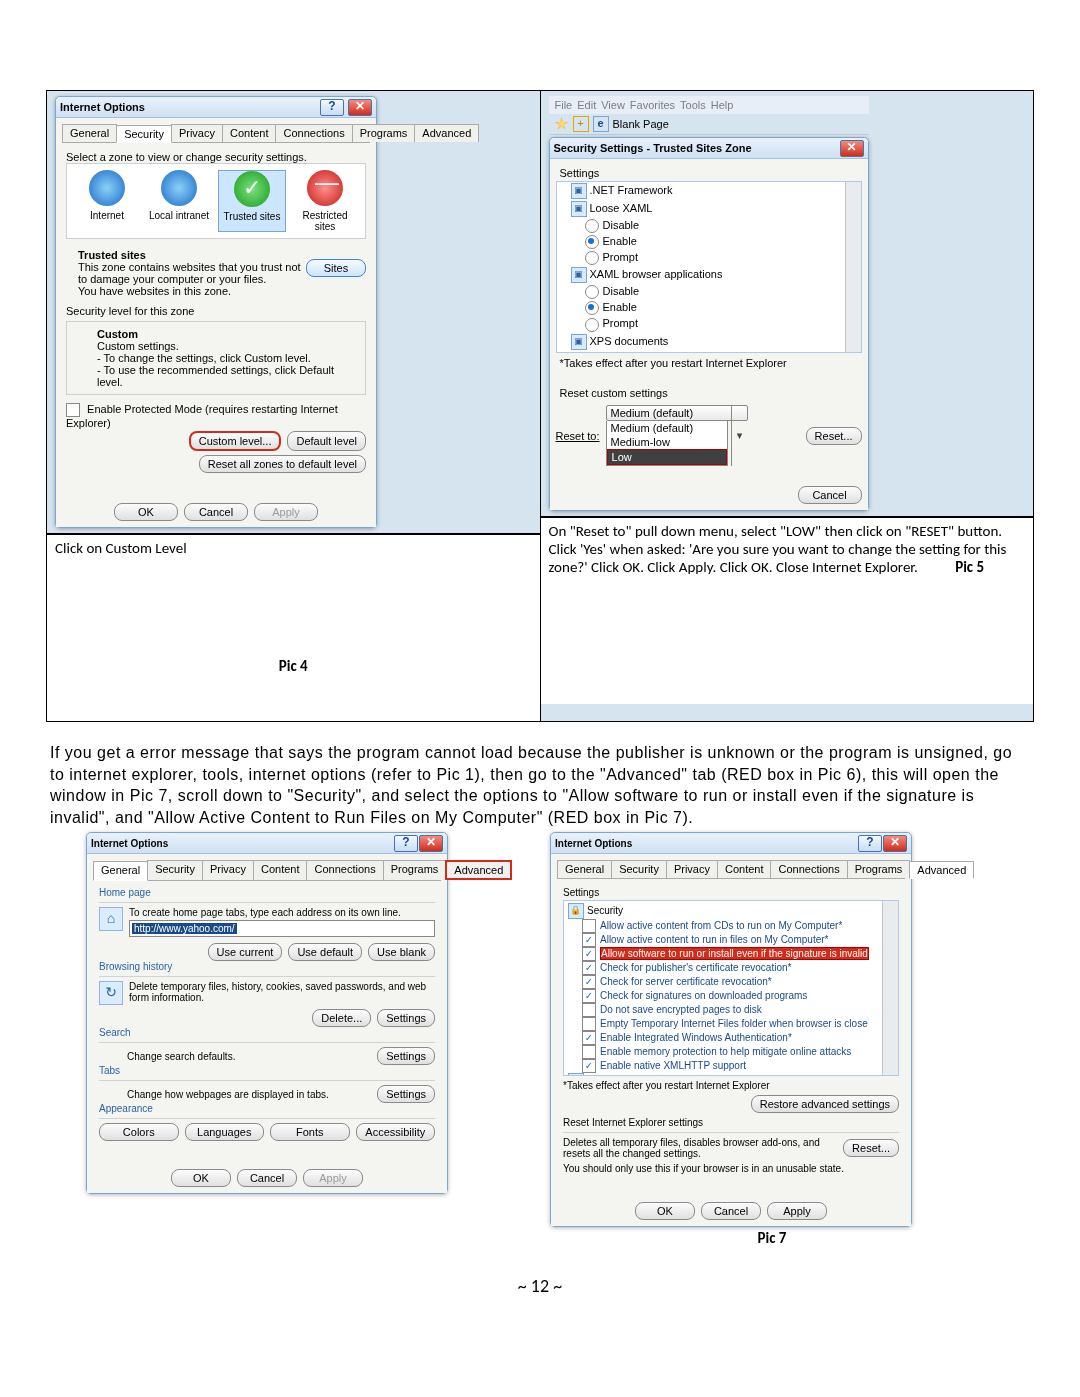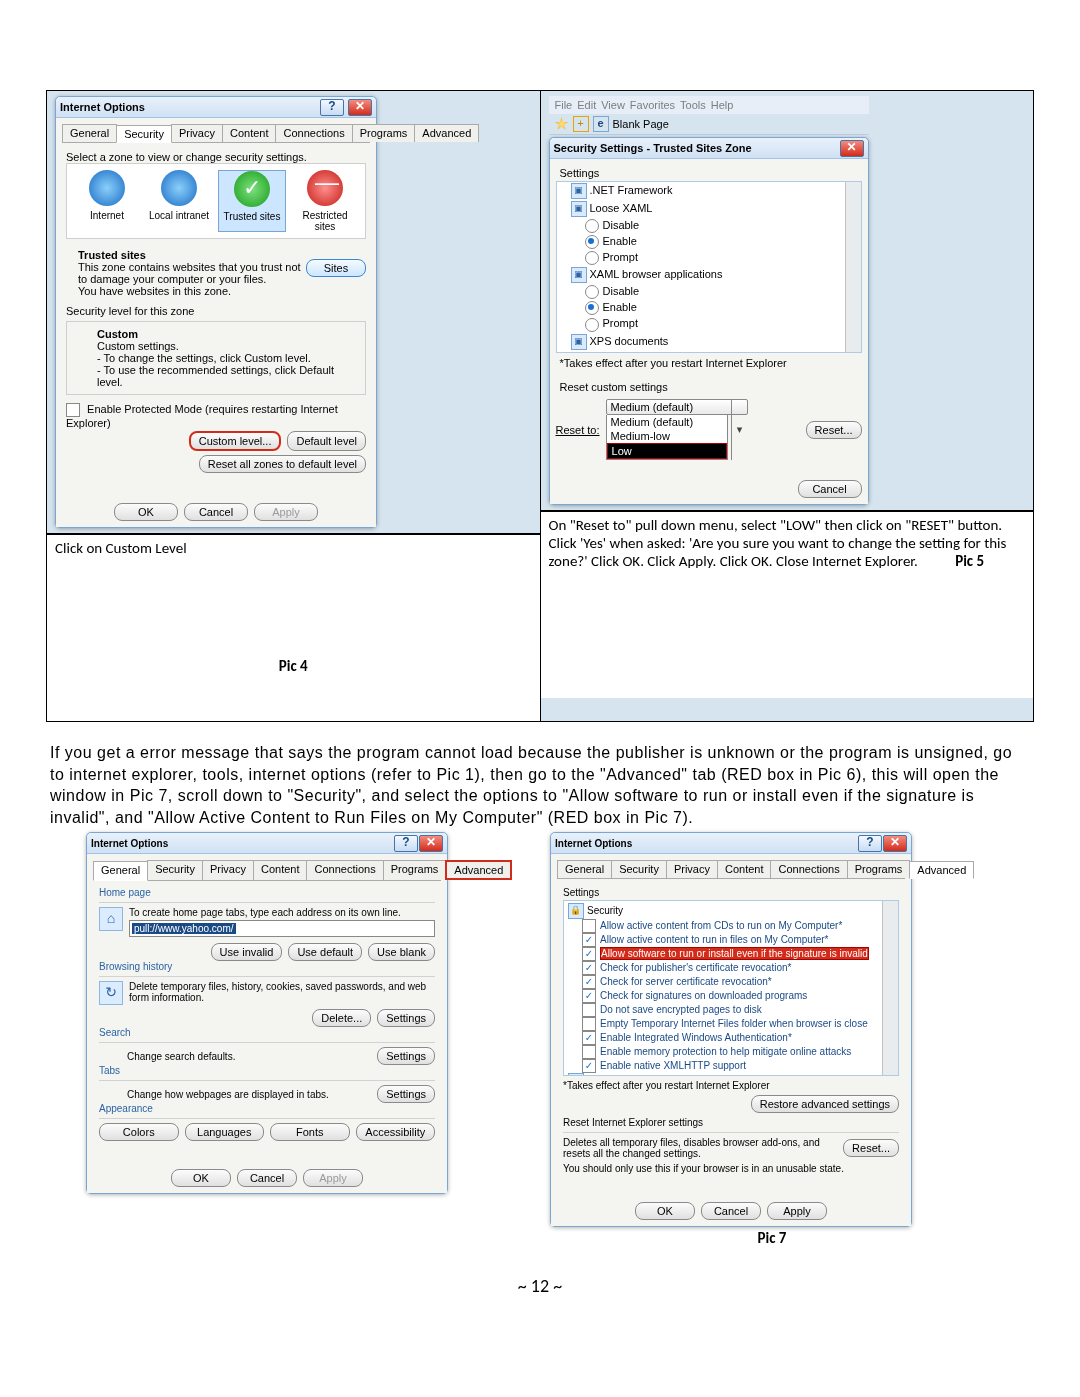--- a/index.html
+++ b/index.html
@@ -151,21 +151,21 @@
   .tree {border:1px solid #b0c9e4;background:#fff;height:170px;overflow:hidden;font-size:11px;position:relative;}
   .tree .tline{padding:1px 0 1px 14px;}
   .tree .tline.l2{padding-left:28px;}
   .tree .scroll{position:absolute;right:0;top:0;bottom:0;width:15px;background:#e9ecef;border-left:1px solid #c3c3c3;}
   .reset-row{display:flex;align-items:center;gap:6px;margin:6px 0;}
   .combo{position:relative;display:inline-block;}
   .combo-sel{width:120px;border:1px solid #888;border-radius:2px;padding:1px 16px 1px 4px;background:linear-gradient(#fff,#e9e9e9);}
   .combo-arrow{position:absolute;right:0;top:0;bottom:0;width:16px;border-left:1px solid #888;display:flex;align-items:center;justify-content:center;color:#444;}
   .combo-list{width:120px;border:1px solid #888;border-top:none;background:#fff;}
   .combo-list .opt{padding:1px 4px;}
-  .combo-list .opt.hi{background:#000000;color:#fff;border:1px solid #a00;}
+  .combo-list .opt.hi{background:#404040;color:#fff;border:1px solid #a00;}
 
   
   .body-para{
     font-family: Verdana, Geneva, sans-serif;
     font-size: 16px;
     letter-spacing: .5px;
     line-height: 1.35;
     margin: 20px 4px 4px 4px;
   }
 
@@ -305,21 +305,21 @@
                   <div class="tline"><span class="tree-ico">▣</span><span>XAML browser applications</span></div>
                   <div class="tline l2"><span class="radio"></span><span>Disable</span></div>
                   <div class="tline l2"><span class="radio on"></span><span>Enable</span></div>
                   <div class="tline l2"><span class="radio"></span><span>Prompt</span></div>
                   <div class="tline"><span class="tree-ico">▣</span><span>XPS documents</span></div>
                   <div class="tline l2"><span class="radio"></span><span>Disable</span></div>
                 <div class="scroll"></div>
               </div>
               <div style="margin:4px 0 6px 4px;">*Takes effect after you restart Internet Explorer</div>
 
-              <div style="margin:12px 0 2px 4px;">Reset custom settings</div>
+              <div style="margin:18px 0 2px 4px;">Reset custom settings</div>
               <div class="reset-row">
                 <span style="text-decoration:underline;">Reset to:</span>
                 <span class="combo">
                   <div class="combo-sel"><span>Medium (default)</span><span class="combo-arrow">▾</span></div>
                   <div class="combo-list">
                     <div class="opt">Medium (default)</div>
                     <div class="opt">Medium-low</div>
                     <div class="opt hi">Low</div>
                   </div>
                 </span>
@@ -364,26 +364,26 @@
             <span class="tab active2">Advanced</span>
           </div>
           <div style="padding:6px 6px;">
             <span class="sect-title">Home page</span>
             <div class="line"></div>
             <div style="display:flex;">
               <span class="hp-icon">⌂</span>
               <div style="flex:1;">
                 <div>To create home page tabs, type each address on its own line.</div>
                 <div style="border:1px solid #888;background:#fff;padding:2px;margin-top:2px;">
-                  <span style="background:#1a4a86;color:#fff;padding:0 2px;display:inline-block;">pull://www.yahoo.com/</span>
+                  <span style="background:#1a4a86;color:#fff;padding:0 2px;display:inline-block;">http://www.yahoo.com/</span>
                 </div>
               </div>
             </div>
             <div class="row-right" style="margin-top:6px;gap:6px;">
-              <button class="vbtn">Use invalid</button>
+              <button class="vbtn">Use current</button>
               <button class="vbtn">Use default</button>
               <button class="vbtn">Use blank</button>
             </div>
 
             <span class="sect-title">Browsing history</span>
             <div class="line"></div>
             <div style="display:flex;">
               <span class="hp-icon">↻</span>
               <span style="flex:1">Delete temporary files, history, cookies, saved passwords, and web form information.</span>
             </div>

